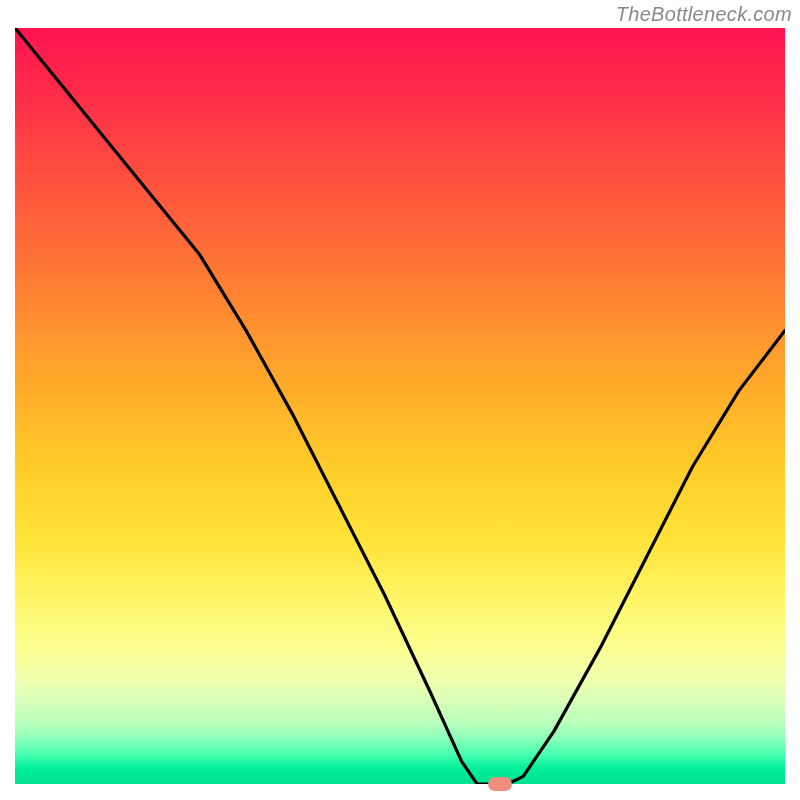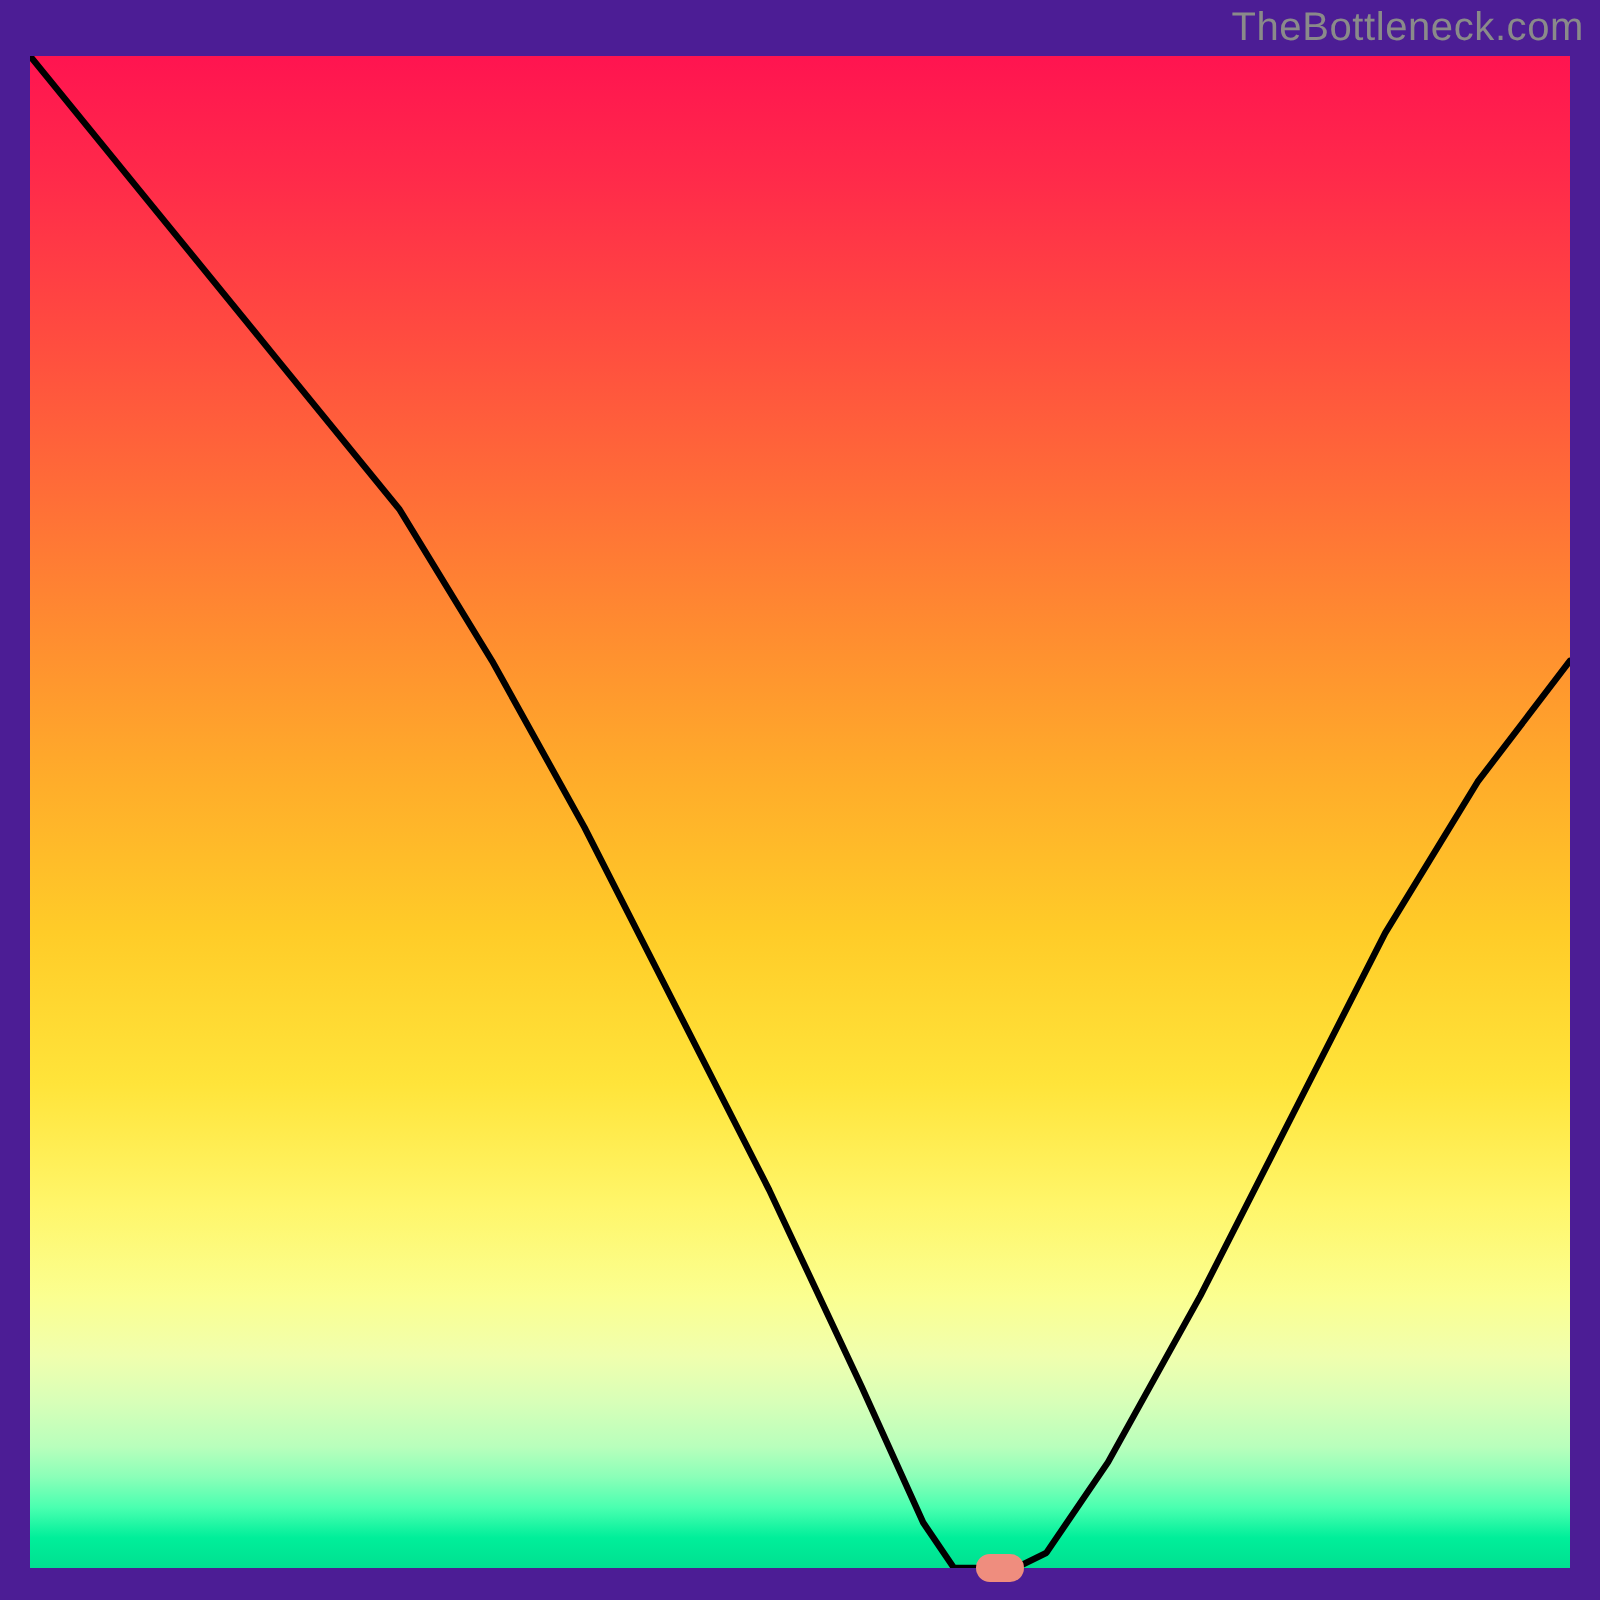--- a/index.html
+++ b/index.html
@@ -8,21 +8,22 @@
     width: 800px;
     height: 800px;
     background: #000;
     overflow: hidden;
     font-family: Arial, Helvetica, sans-serif;
   }
   .frame {
     position: relative;
     width: 800px;
     height: 800px;
-    background: #4c1d95;
+    background: #ffffff;
+    font-style: italic;
   }
   .watermark {
     position: absolute;
     top: 3px;
     right: 8px;
     color: #8a8a8a;
     font-size: 20px;
     font-weight: 500;
     letter-spacing: 0.3px;
     z-index: 5;

